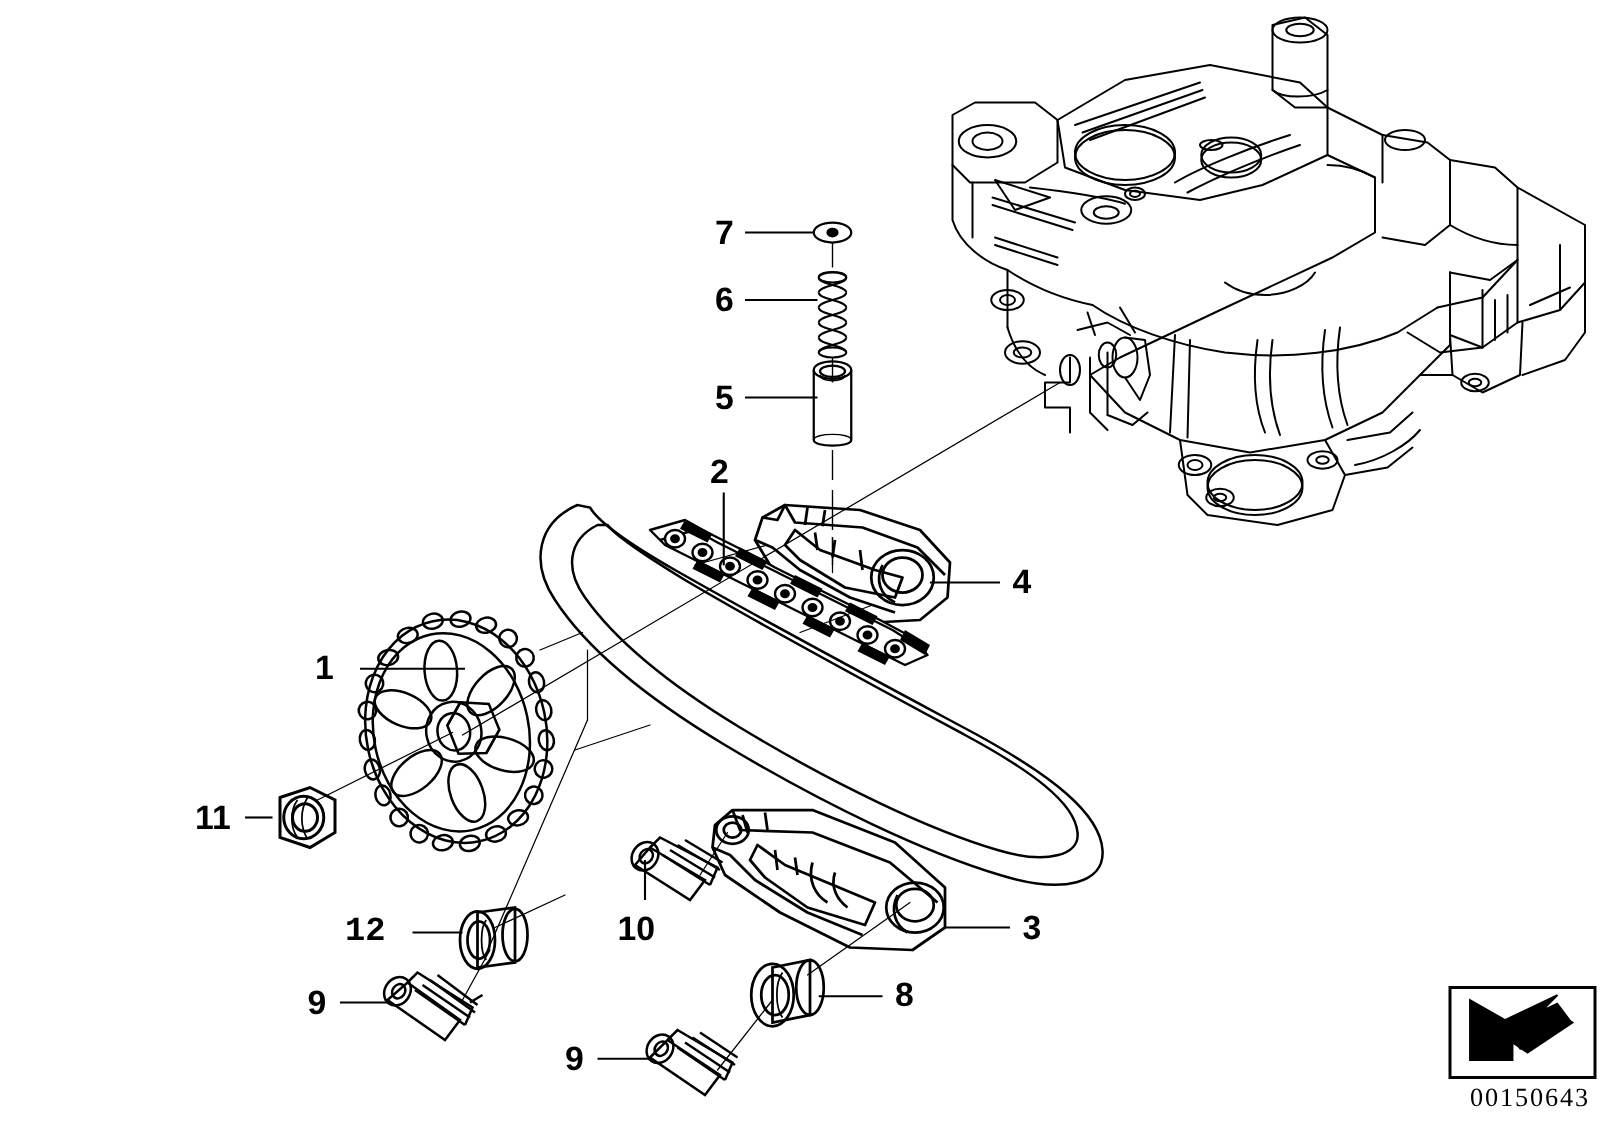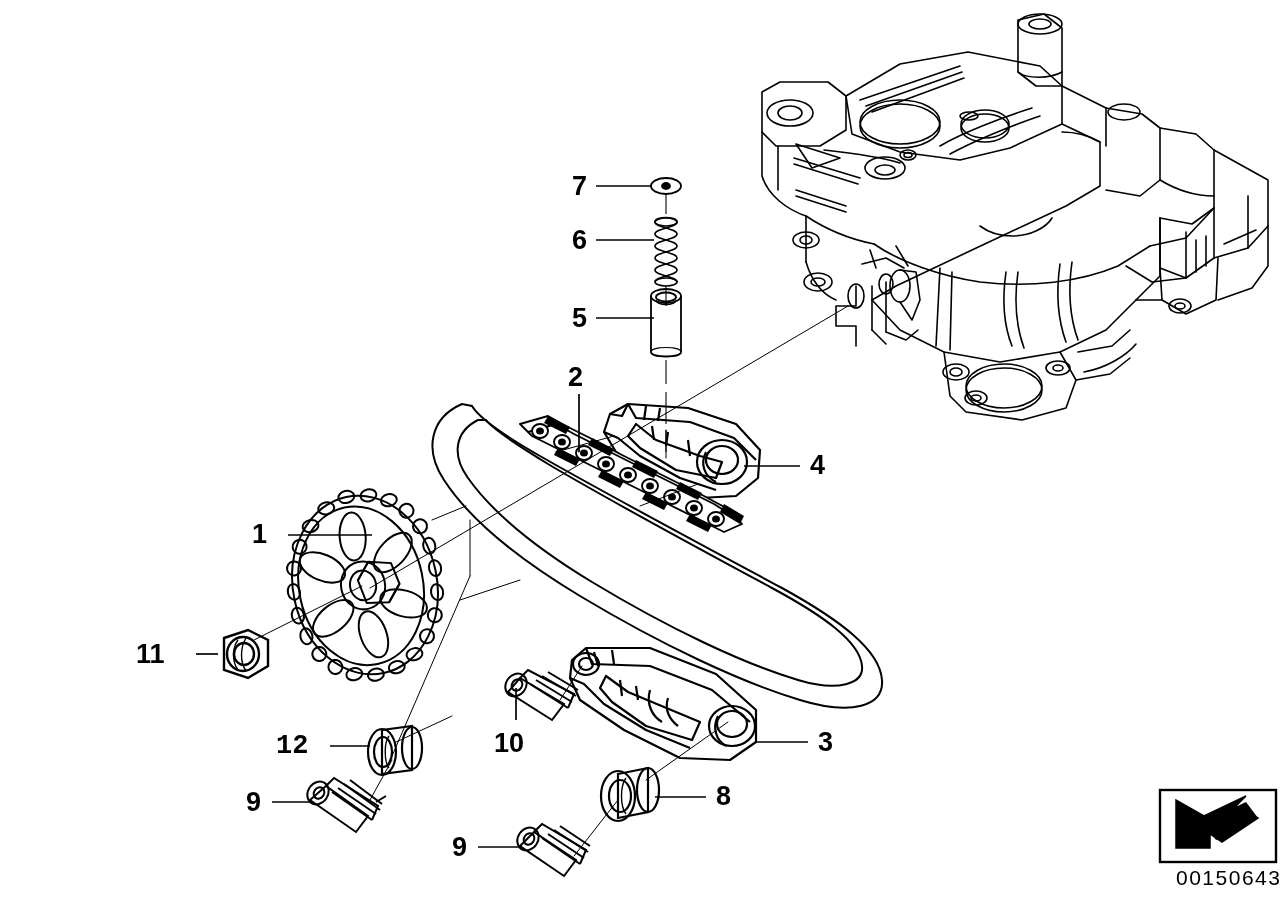--- a/index.html
+++ b/index.html
@@ -19,21 +19,21 @@
     font-weight:bold;
     font-size:27px;
     color:#000000;
     line-height:1;
     letter-spacing:0px;
     white-space:nowrap;
     user-select:none;
   }
   .partno{
     position:absolute;
-    font-family:Liberation Sans, sans-serif;
+    font-family:Liberation Serif, serif;
     font-size:21px;
     letter-spacing:1.5px;
     color:#000000;
     white-space:nowrap;
   }
 </style>
 </head>
 <body>
 
 <div id="stage">
@@ -451,19 +451,19 @@
       <div class="callout" style="left: 568px; top: 364px;">2</div>
       <div class="callout" style="left: 818px; top: 729px;">3</div>
       <div class="callout" style="left: 810px; top: 452px;">4</div>
       <div class="callout" style="left: 572px; top: 305px;">5</div>
       <div class="callout" style="left: 572px; top: 227px;">6</div>
       <div class="callout" style="left: 572px; top: 173px;">7</div>
       <div class="callout" style="left: 716px; top: 783px;">8</div>
       <div class="callout" style="left: 246px; top: 789px;">9</div>
       <div class="callout" style="left: 452px; top: 834px;">9</div>
       <div class="callout" style="left: 494px; top: 730px;">10</div>
-      <div class="callout" style="left: 136px; top: 641px;">11</div>
+      <div class="callout" style="left: 156px; top: 641px;">11</div>
       <div class="callout" style="left: 276px; top: 733px; font-family: Liberation Mono, monospace;">12</div>
     </div>
 
   <div class="partno" style="left:1176px; top:866px;">00150643</div>
 
 </div>
 
 </body></html>

